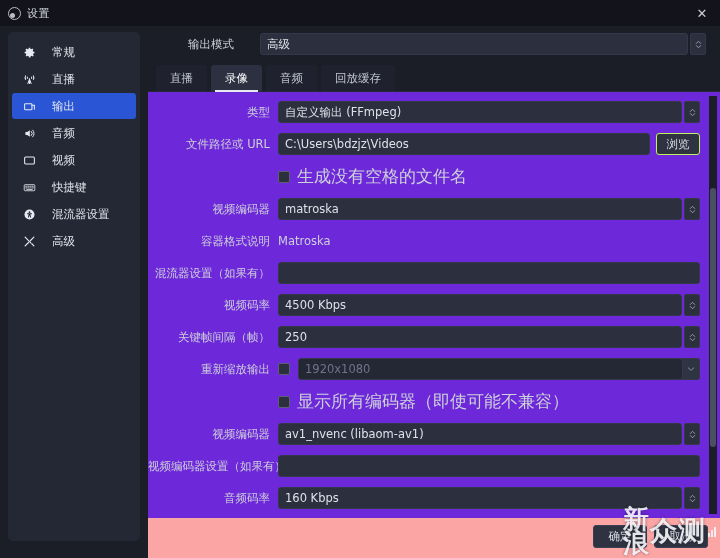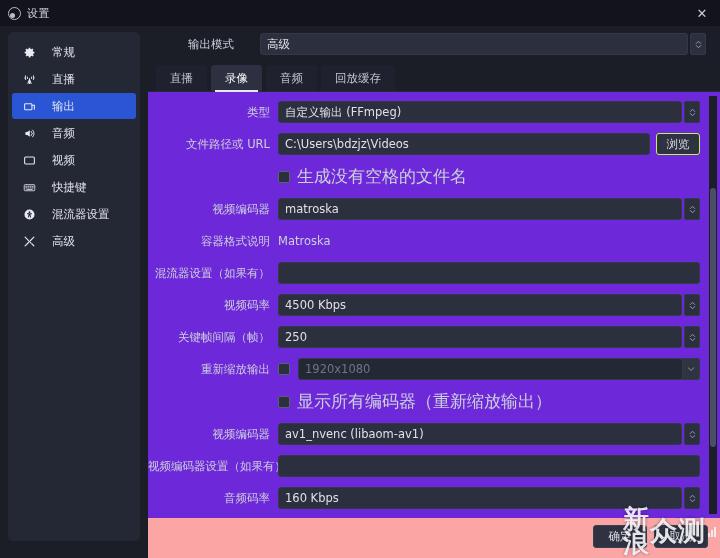--- a/index.html
+++ b/index.html
@@ -517,21 +517,21 @@
             </div>
             <div class="combo-arrow">
               <svg width="8" height="6" viewBox="0 0 10 7" fill="none" stroke="currentColor" stroke-width="1.2" stroke-linecap="round" stroke-linejoin="round">
                 <path d="M1.5 2l3.5 3.2L8.5 2"></path>
               </svg>
             </div>
           </div>
 
           <div class="cbrow">
             <div class="cb"></div>
-            <div class="cb-label">显示所有编码器（重新缩放输出）</div>
+            <div class="cb-label">显示所有编码器（即使可能不兼容）</div>
           </div>
 
           <div class="row">
             <div class="lbl">视频编码器</div>
             <div class="field">
               <span class="val">av1_nvenc (libaom-av1)</span>
             </div>
             <div class="spin">
               <svg width="7" height="11" viewBox="0 0 8 12" fill="none" stroke="currentColor" stroke-width="1.1" stroke-linecap="round" stroke-linejoin="round">
                 <path d="M1.5 4.8L4 2.3l2.5 2.5"></path>

